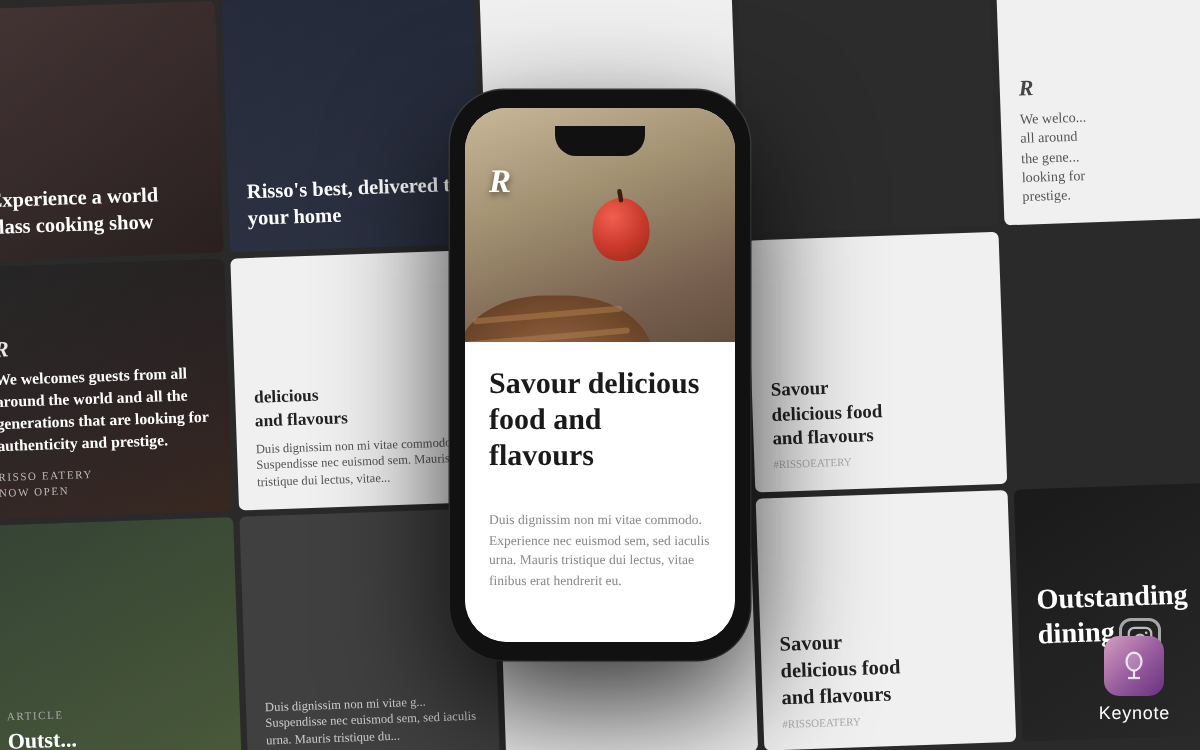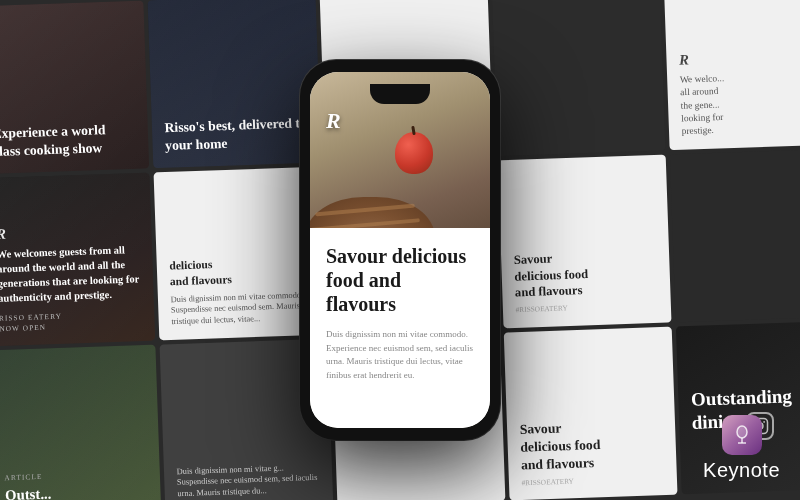--- a/index.html
+++ b/index.html
@@ -174,21 +174,21 @@
       background: #fff;
       border-radius: 0 0 28px 28px;
       padding: 16px;
     }
 
     .phone-card-title {
       font-size: 20px;
       font-weight: 700;
       color: #1a1a1a;
       line-height: 1.2;
-      margin-bottom: 12px;
+      margin-bottom: 24px;
     }
 
     .phone-card-body {
       font-size: 9px;
       color: #888;
       line-height: 1.5;
     }
 
     
     .keynote-badge {
@@ -206,21 +206,21 @@
       height: 40px;
       background: linear-gradient(135deg, #d4a0c0, #9a60a0, #6a3080);
       border-radius: 10px;
       display: flex;
       align-items: center;
       justify-content: center;
       margin-bottom: 4px;
     }
 
     .keynote-label {
-      font-size: 20px;
+      font-size: 12px;
       color: #fff;
       font-family: 'Helvetica Neue', sans-serif;
       font-weight: 300;
       letter-spacing: 0.5px;
     }
 
     
     .instagram-badge {
       position: absolute;
       bottom: 60px;

